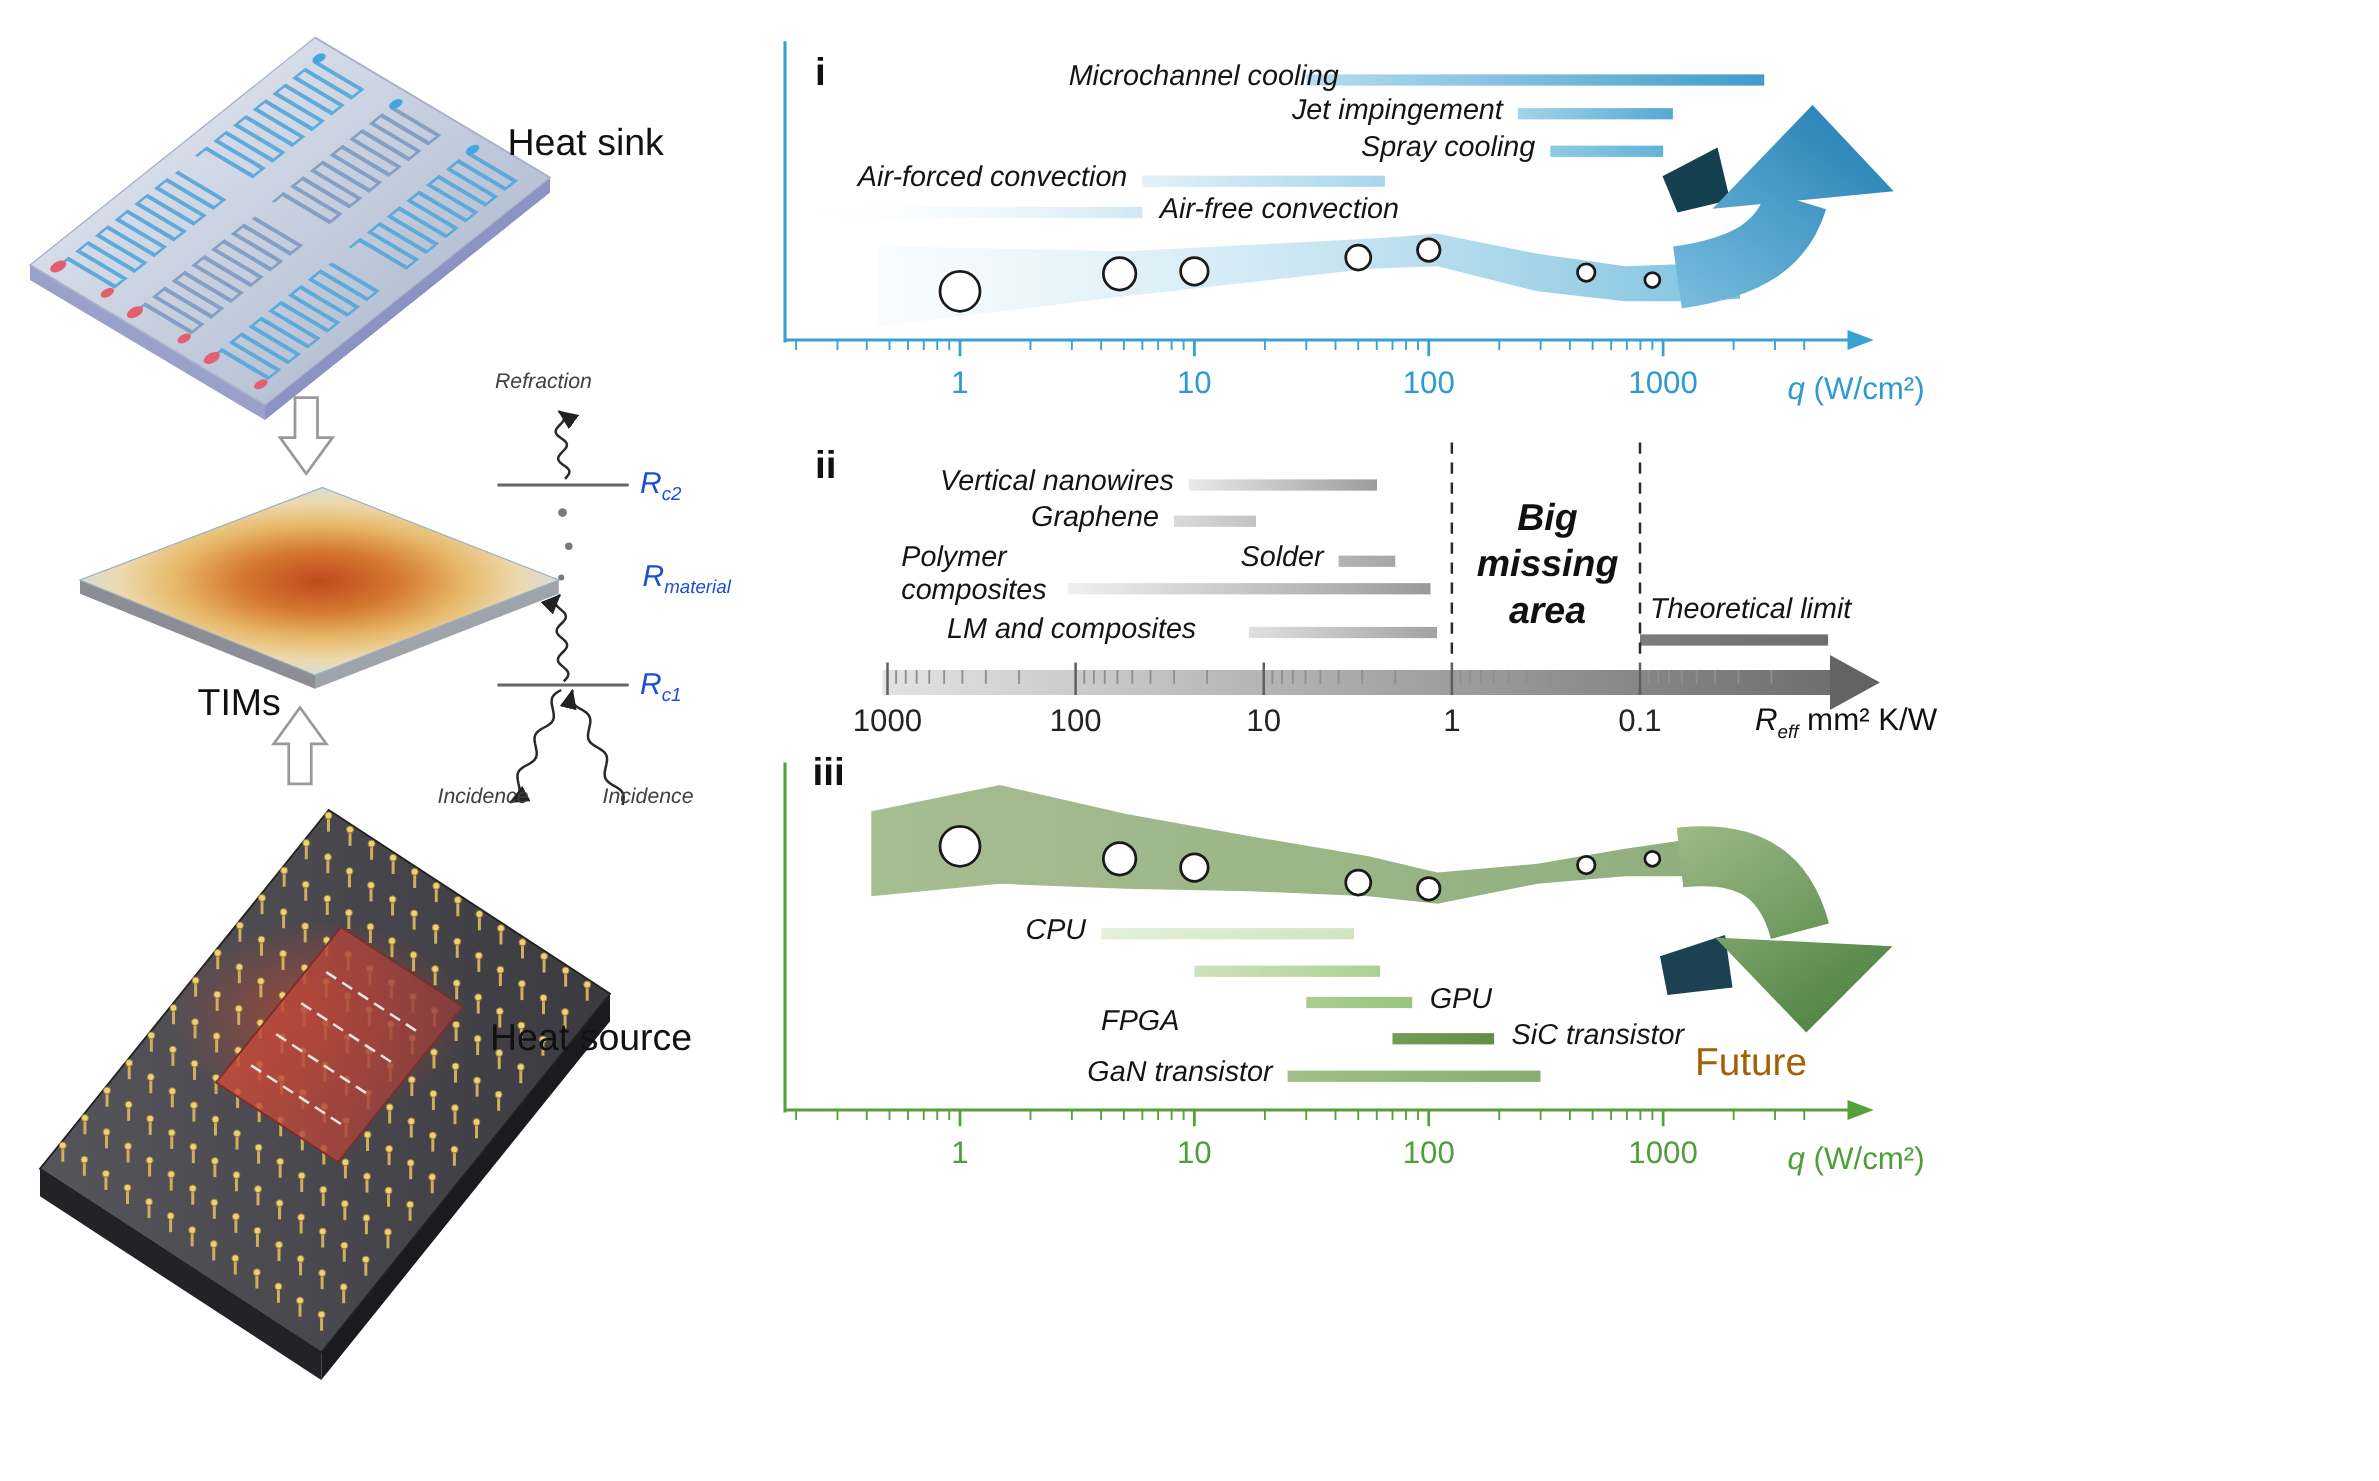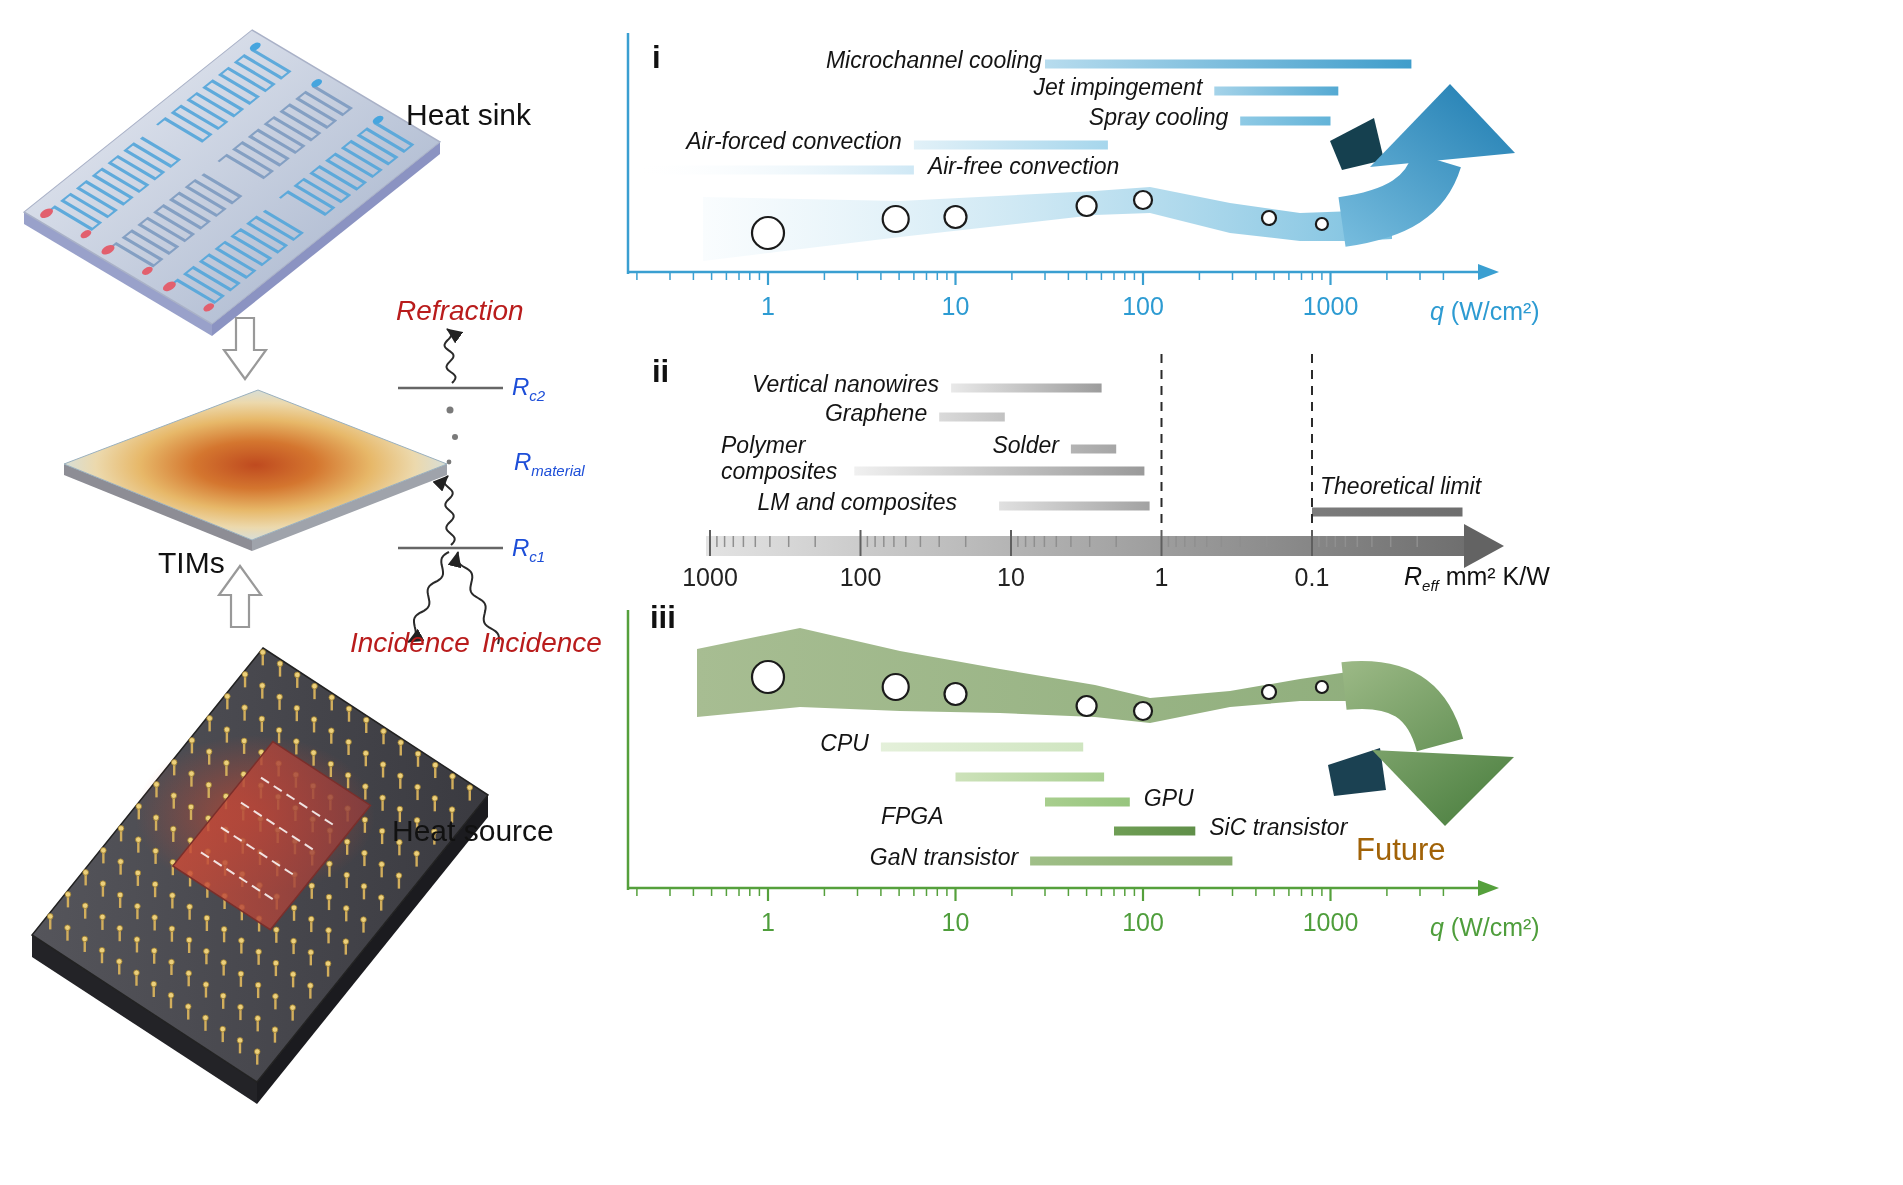--- a/index.html
+++ b/index.html
@@ -1,20 +1,20 @@
 <!DOCTYPE html>
 <html><head>
 <meta charset="utf-8">
 <style>
   html,body{margin:0;padding:0;background:#fff}
   #stage{position:relative;width:1903px;height:1185px;background:#ffffff;overflow:hidden;
          font-family:"Liberation Sans",sans-serif;}
   #scene{position:absolute;left:0;top:0}
   .cap{position:absolute;font-size:30px;color:#111}
-  .ital{position:absolute;font-style:italic;font-size:28px;color:#b91c1c}
+  .ital{position:absolute;font-style:italic;font-size:17px;color:#404040}
   .rlab{position:absolute;font-size:24px;color:#1d4ed8}
   .rlab .it{font-style:italic}
   .rlab sub{font-size:15px;font-style:italic}
   .pidx{position:absolute;font-size:31px;font-weight:600;color:#111}
   .bar-label{position:absolute;font-style:italic;font-size:23px;color:#141414;white-space:pre-line;line-height:26px}
   .tick{position:absolute;transform:translateX(-50%);font-size:25px;color:#222}
   .axlab{position:absolute;font-size:25px;white-space:nowrap}
   .axlab .it{font-style:italic}
   .axlab sub{font-size:15px;font-style:italic}
   .annotation{position:absolute;font-style:italic;font-weight:600;font-size:30px;line-height:37px;
@@ -721,26 +721,29 @@
   <div class="ital" style="left:350px;top:627px">Incidence</div>
   <div class="ital" style="left:482px;top:627px">Incidence</div>
   <div class="rlab" style="left:512px;top:373px"><span class="it">R</span><sub>c2</sub></div>
   <div class="rlab" style="left:514px;top:448px"><span class="it">R</span><sub>material</sub></div>
   <div class="rlab" style="left:512px;top:534px"><span class="it">R</span><sub>c1</sub></div>
 
   <div class="pidx" style="left:652px;top:40px">i</div>
   <div class="pidx" style="left:652px;top:354px">ii</div>
   <div class="pidx" style="left:650px;top:600px">iii</div>
 
+  <div class="annotation" style="left:1163px;top:396px;width:150px">Big
+missing
+area</div>
   <div class="future" style="left:1356px;top:832px">Future</div>
 
   <div class="axlab" style="left:1430px;top:297px;color:#2d9bd2"><span class="it">q</span><span> (W/cm²)</span></div>
   <div class="axlab" style="left:1404px;top:562px;color:#111"><span class="it">R</span><sub>eff</sub><span> mm² K/W</span></div>
   <div class="axlab" style="left:1430px;top:913px;color:#4f9e3c"><span class="it">q</span><span> (W/cm²)</span></div>
-<div class="bar-label" style="left: 1042px; top: 47px; transform: translateX(-100%); text-align: right;">Microchannel cooling</div>
+<div class="bar-label" style="left: 1071px; top: 47px; transform: translateX(-100%); text-align: right;">Microchannel cooling</div>
     <div class="bar-label" style="left: 1202.29px; top: 74px; transform: translateX(-100%); text-align: right;">Jet impingement</div>
     <div class="bar-label" style="left: 1228.22px; top: 104px; transform: translateX(-100%); text-align: right;">Spray cooling</div>
     <div class="bar-label" style="left: 901.903px; top: 128px; transform: translateX(-100%); text-align: right;">Air-forced convection</div>
     <div class="bar-label" style="left: 927.903px; top: 153px;">Air-free convection</div>
     <div class="bar-label" style="left: 939.11px; top: 371px; transform: translateX(-100%); text-align: right;">Vertical nanowires</div>
     <div class="bar-label" style="left: 927.193px; top: 400px; transform: translateX(-100%); text-align: left;">Graphene</div>
     <div class="bar-label" style="left: 1058.89px; top: 432px; transform: translateX(-100%); text-align: right;">Solder</div>
     <div class="bar-label" style="left: 721px; top: 432px;">Polymer
 composites</div>
     <div class="bar-label" style="left: 957px; top: 489px; transform: translateX(-100%); text-align: right;">LM and composites</div>

